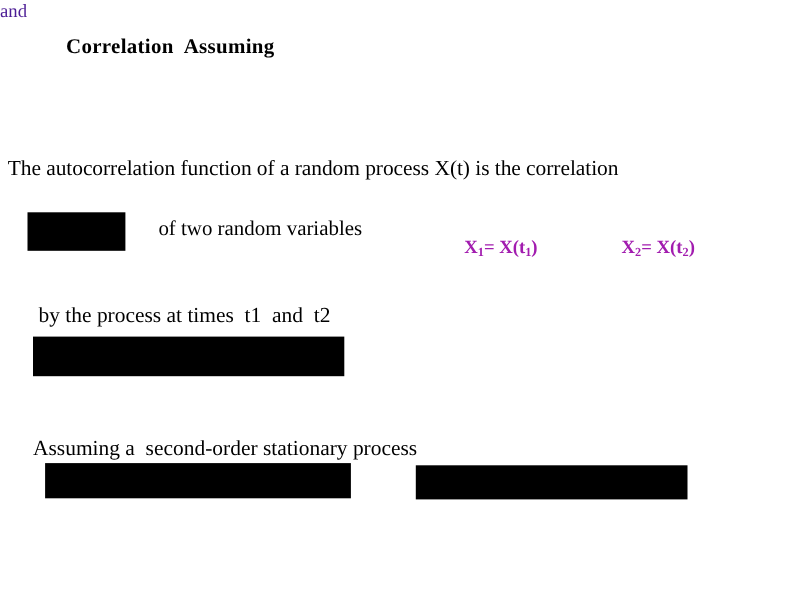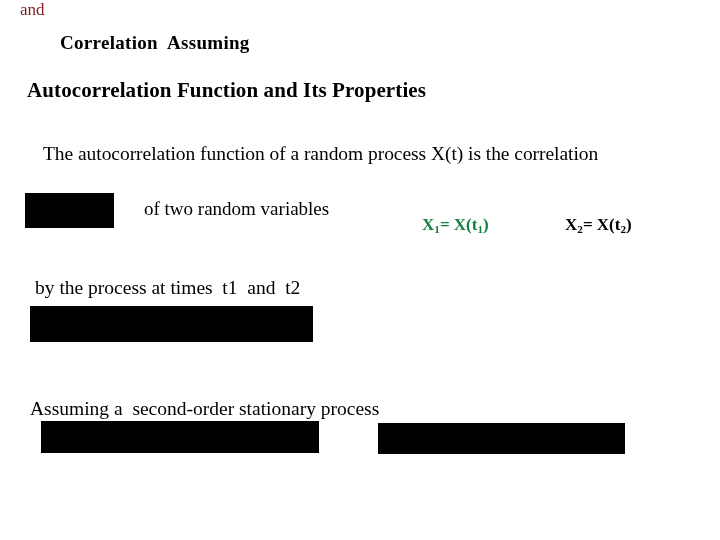--- a/index.html
+++ b/index.html
@@ -38,21 +38,20 @@
     font-size: 21px;
     font-weight: bold;
     letter-spacing: 0.1px;
   }
   .body-1 {
     left: 7px;
     top: 144px;
     font-size: 19.5px;
     font-weight: normal;
     letter-spacing: -0.05px;
-    margin-left: 36px;
   }
   .body-2 {
     left: 144px;
     top: 199px;
     font-size: 19px;
     font-weight: normal;
   }
   .body-3 {
     left: 35px;
     top: 254px;
@@ -76,52 +75,50 @@
     font-family: "Liberation Serif", "DejaVu Serif", serif;
   }
   .math sub {
     font-size: 0.66em;
     vertical-align: -0.28em;
     font-weight: bold;
   }
   .math-1 {
     left: 405px;
     top: 199px;
-    color: #15803d;
+    color: #a21caf;
   }
   .math-and {
     left: 500px;
     top: 201px;
     font-size: 17px;
     font-weight: normal;
-    color: #7f1d1d;
-    margin-left: 20px;
+    color: #4c1d95;
   }
   .math-2 {
     left: 548px;
     top: 199px;
-    color: #000000;
+    color: #a21caf;
   }
   .redaction {
     position: absolute;
     background: #000000;
   }
   #redaction-1 { left: 25px;  top: 193px; width: 89px;  height: 35px; }
   #redaction-2 { left: 30px;  top: 306px; width: 283px; height: 36px; }
   #redaction-3 { left: 41px;  top: 421px; width: 278px; height: 32px; }
   #redaction-4 { left: 378px; top: 423px; width: 247px; height: 31px; }
 </style>
 </head>
 <body>
 
 <div id="slide">
 
   <div class="txt title-1">Correlation  Assuming</div>
 
-  <div class="txt title-2">Autocorrelation Function and Its Properties</div>
 
   <div class="txt body-1">The autocorrelation function of a random process X(t) is the correlation</div>
 
   <div class="redaction" id="redaction-1"></div>
 
   <div class="txt body-2">of two random variables</div>
 
   <div class="math math-1">
     <span>X</span><sub>1</sub><span>= X(t</span><sub>1</sub><span>)</span>
   </div>

